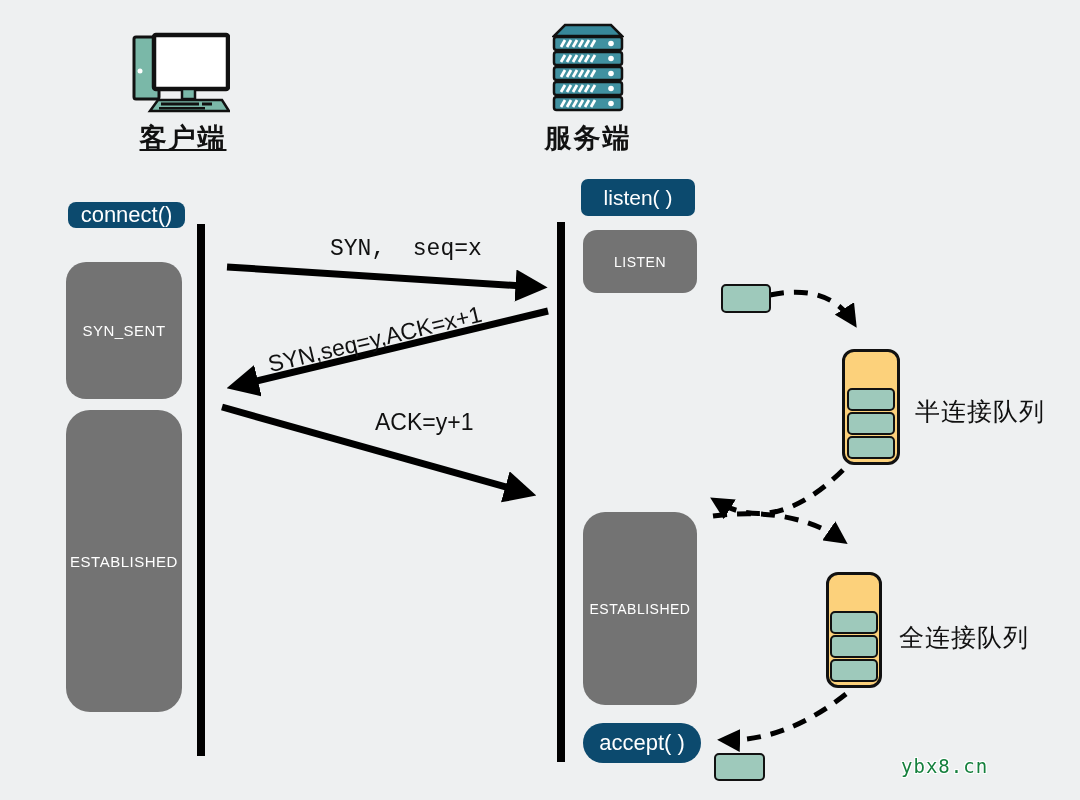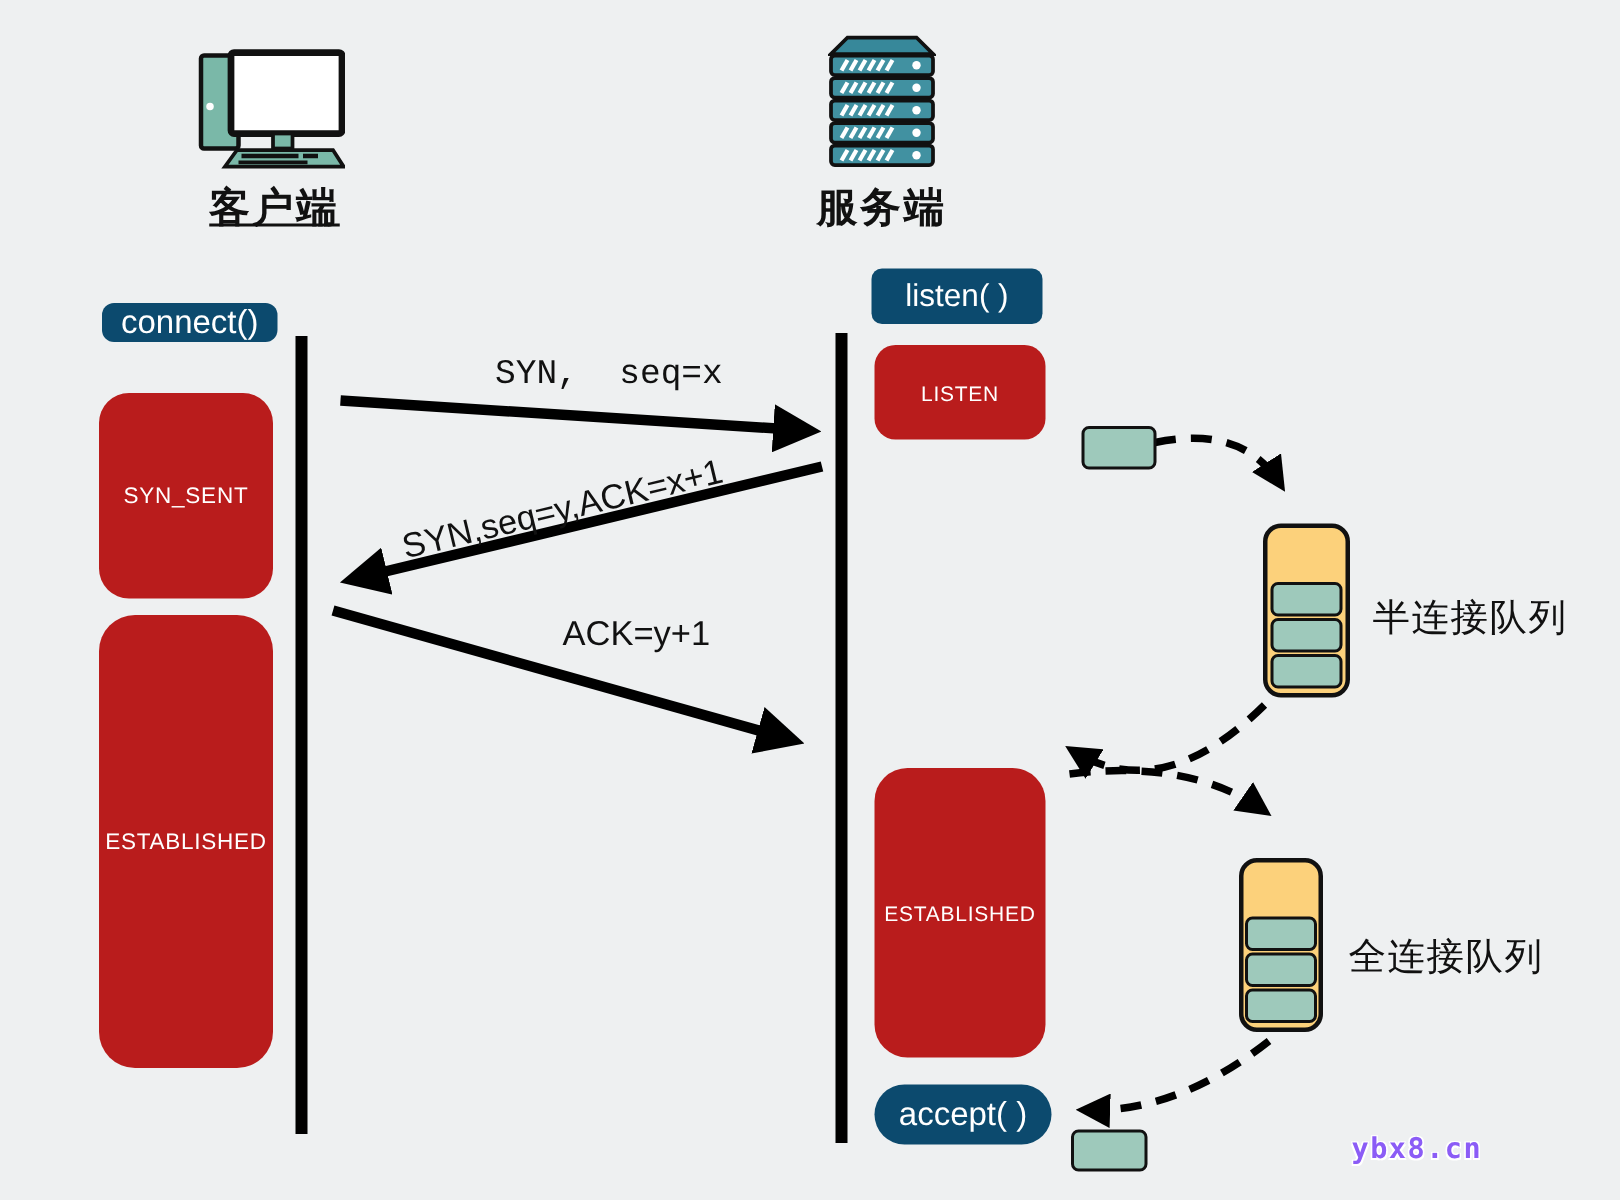--- a/index.html
+++ b/index.html
@@ -23,21 +23,21 @@
     position:absolute;background:#0c4a6e;color:#fff;border-radius:8px;
     display:flex;align-items:center;justify-content:center;
     font-size:22px;font-weight:400;
   }
   .call-box.connect{left:68px;top:202px;width:117px;height:26px;}
   .call-box.listen{left:581px;top:179px;width:114px;height:37px;border-radius:7px;font-size:21px;}
   .call-box.accept{left:583px;top:723px;width:118px;height:40px;border-radius:20px;font-size:22px;}
 
   
   .state-box{
-    position:absolute;background:#b91c1c;color:#fff;
+    position:absolute;background:#737373;color:#fff;
     display:flex;align-items:center;justify-content:center;
     letter-spacing:.5px;
   }
   .state-box.syn-sent{left:66px;top:262px;width:116px;height:137px;border-radius:20px;font-size:15px;}
   .state-box.est-left{left:66px;top:410px;width:116px;height:302px;border-radius:24px;font-size:15px;}
   .state-box.listen-st{left:583px;top:230px;width:114px;height:63px;border-radius:14px;font-size:14px;}
   .state-box.syn-rcvd{left:583px;top:309px;width:114px;height:188px;border-radius:22px;font-size:15px;}
   .state-box.est-right{left:583px;top:512px;width:114px;height:193px;border-radius:22px;font-size:14px;}
 
   
@@ -68,22 +68,22 @@
   .icon{position:absolute;}
   .icon.client{left:130px;top:32px;width:100px;height:82px;}
   .icon.server{left:552px;top:23px;width:72px;height:90px;}
 
   svg.arrows{position:absolute;left:0;top:0;width:1080px;height:800px;pointer-events:none;}
   .solid-arrow{stroke:#000;stroke-width:7;fill:none;}
   .dashed-arrow{stroke:#000;stroke-width:5;fill:none;stroke-dasharray:14 10;}
 
   .watermark{
     position:absolute;left:901px;top:755px;
-    font-family:"DejaVu Sans Mono",monospace;font-size:19px;font-weight:700;
-    color:#8b5cf6;letter-spacing:1px;
+    font-family:"DejaVu Sans Mono",monospace;font-size:19px;font-weight:400;
+    color:#15803d;letter-spacing:1px;
     text-shadow:1px 1px 0 #fff,-1px -1px 0 #fff,1px -1px 0 #fff,-1px 1px 0 #fff;
   }
 </style>
 </head>
 <body>
 
 <div class="canvas">
 
   <svg class="icon client" viewBox="0 0 100 82">
     <rect x="4" y="5" width="25" height="62" rx="2" fill="#7ab8a8" stroke="#111" stroke-width="3"></rect>

